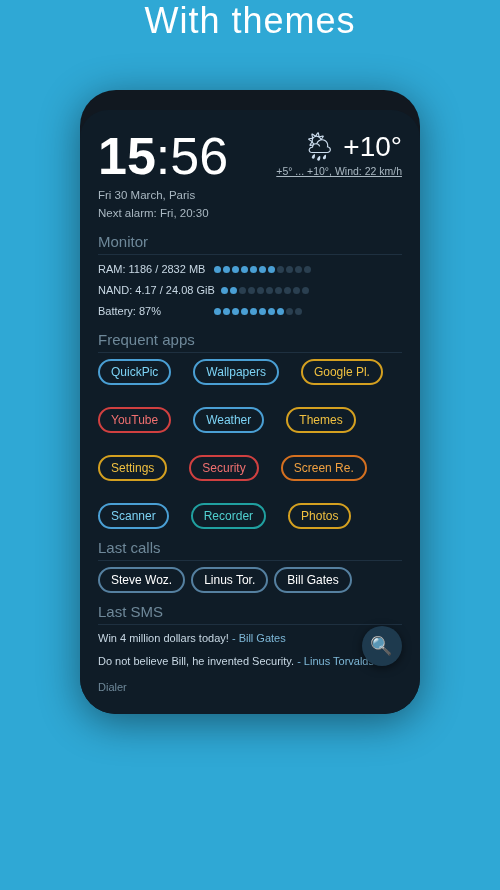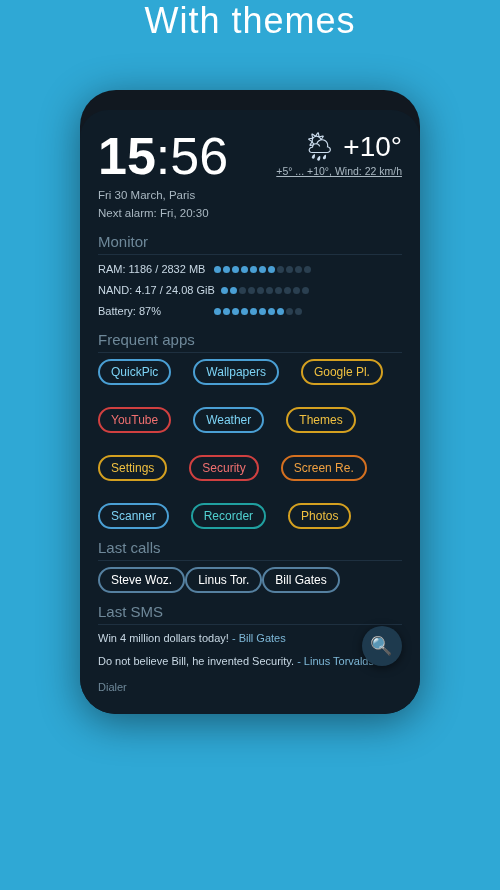--- a/index.html
+++ b/index.html
@@ -132,20 +132,21 @@
     }
     .chip-blue { border-color: #4a9fd4; color: #7dd3f5; }
     .chip-yellow { border-color: #d4a020; color: #f0c040; }
     .chip-red { border-color: #d04040; color: #f07070; }
     .chip-orange { border-color: #d47020; color: #f0a040; }
     .chip-teal { border-color: #20a0a0; color: #50d0d0; }
     
     .calls-row {
       display: flex;
       flex-wrap: wrap;
+      gap: 6px;
       margin-top: 6px;
     }
     .call-chip {
       border-radius: 20px;
       padding: 4px 11px;
       font-size: 12px;
       color: white;
       border: 2px solid #5580a0;
       background: transparent;
     }

